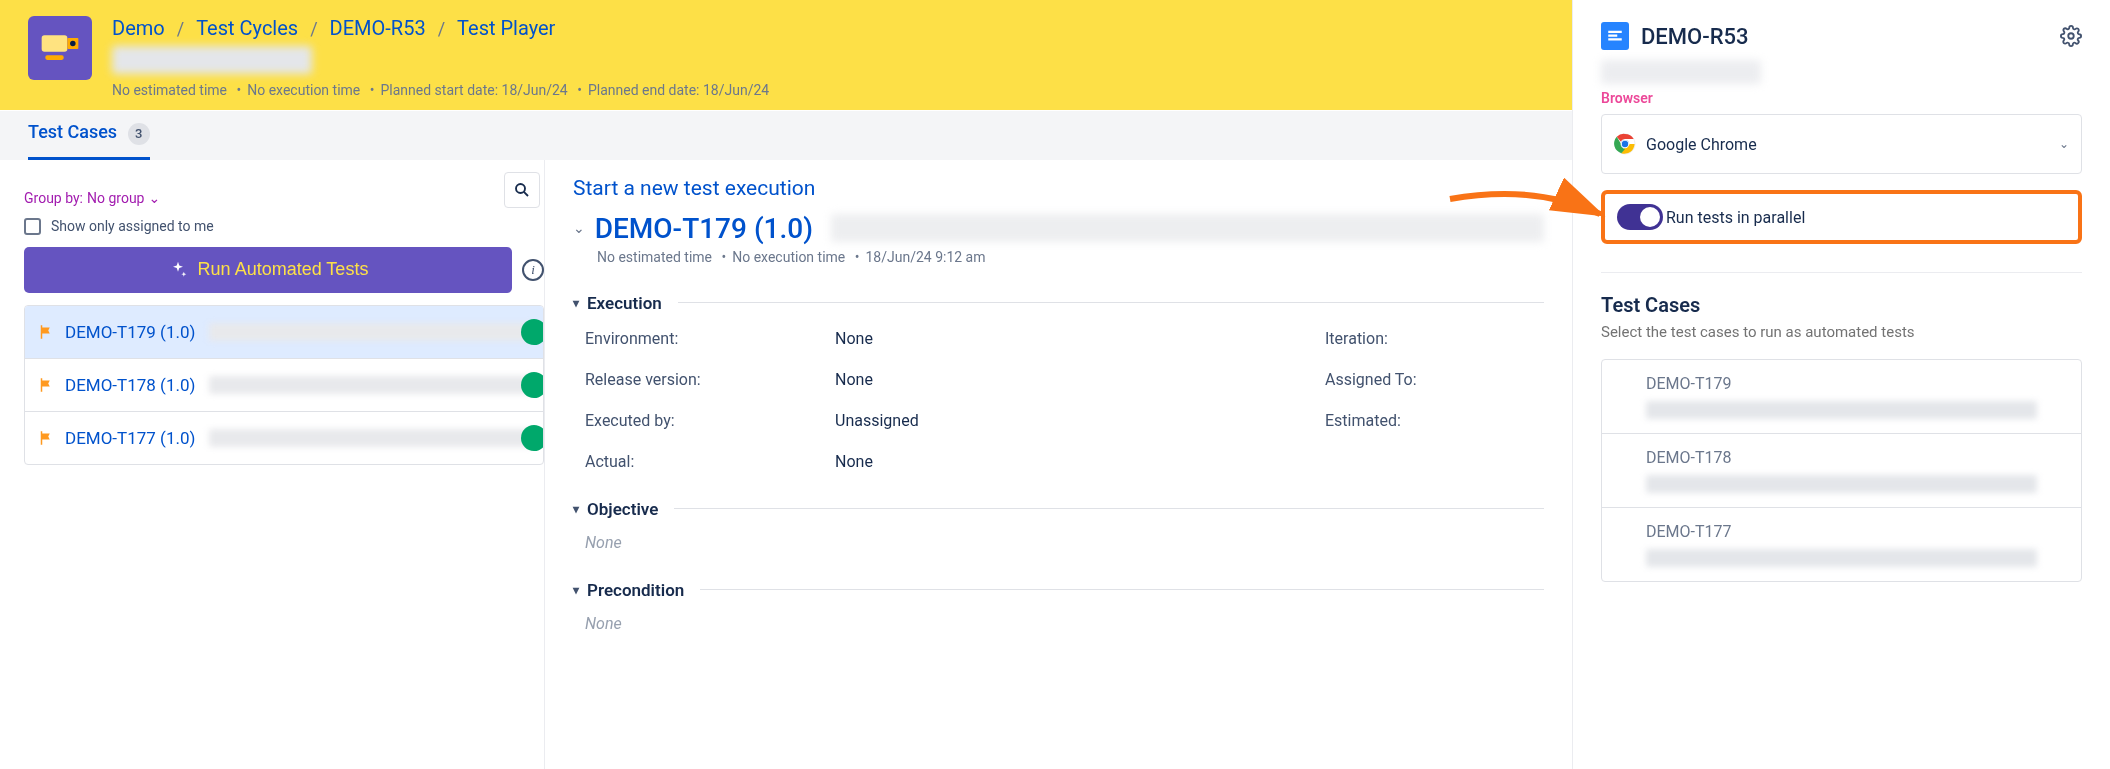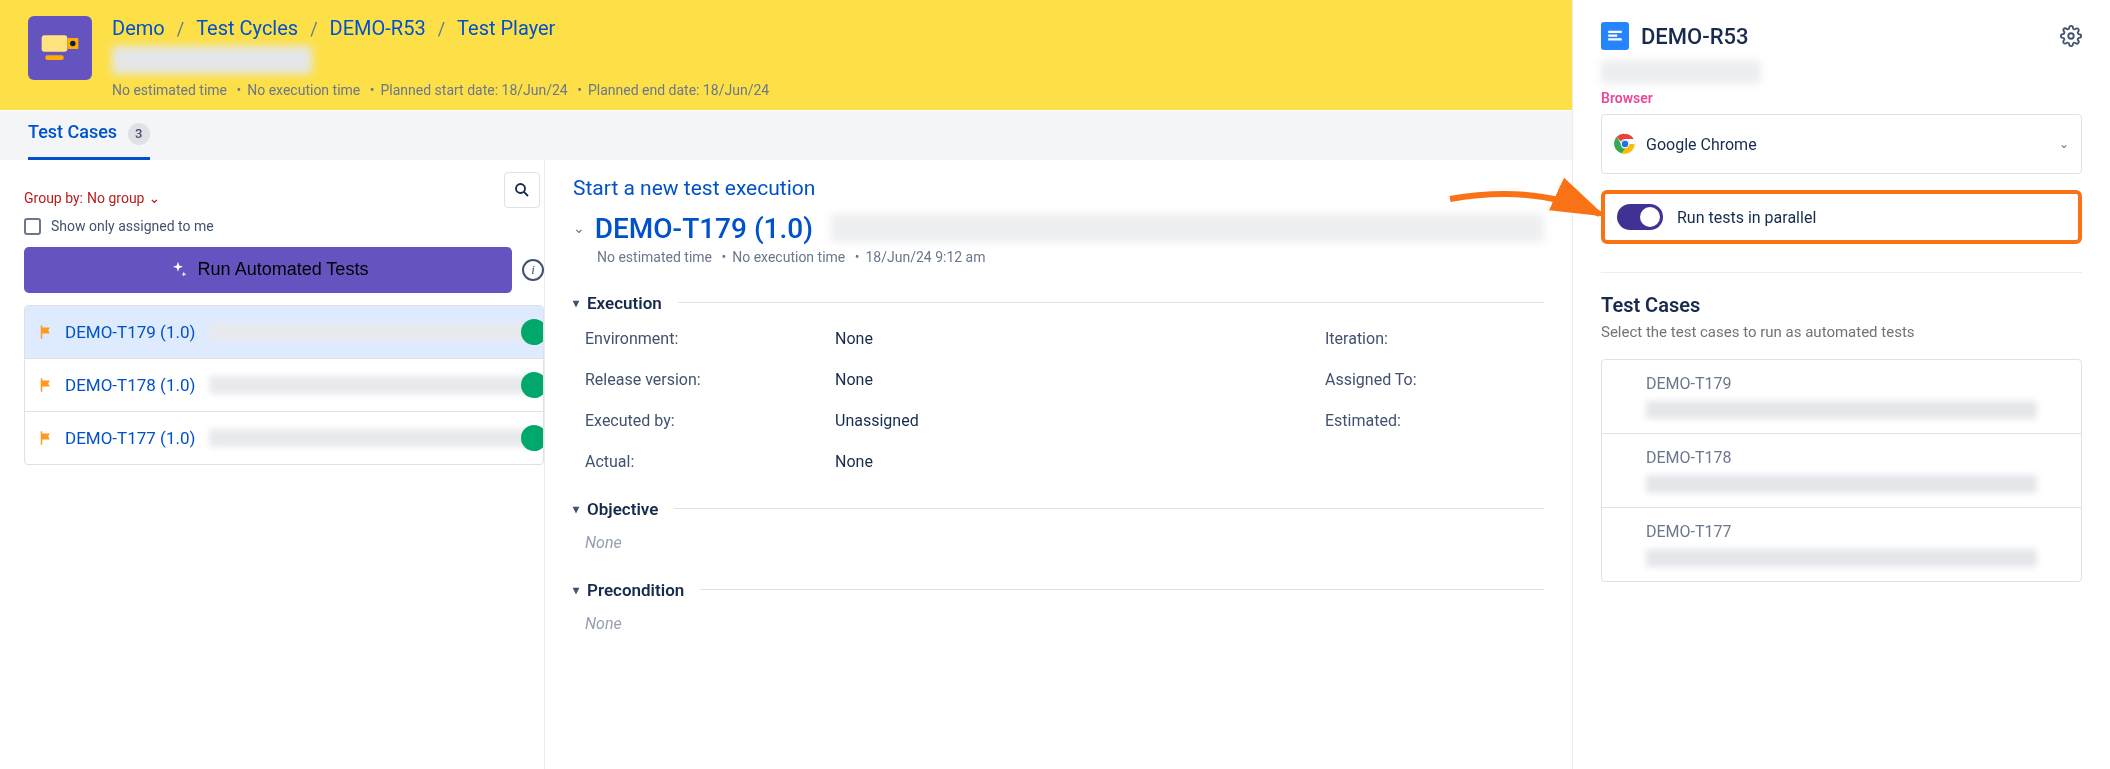--- a/index.html
+++ b/index.html
@@ -99,21 +99,21 @@
   .left-panel {
     width: 520px;
     padding: 12px 0 0 0;
     display:flex;flex-direction:column;
   }
   .list-controls {
     display:flex;align-items:center;justify-content:space-between;
     padding-right:4px;
   }
   .group-by {
-    color:#b91c1c;font-size:14px;
+    color:#a21caf;font-size:14px;
     display:flex;align-items:flex-start;gap:4px;margin-top:17px;
   }
   .search-btn {
     width:36px;height:36px;
     border:1px solid #DFE1E6;border-radius:4px;
     background:#fff;display:flex;align-items:center;justify-content:center;
     cursor:pointer;
   }
   .assigned-row {
     display:flex;align-items:center;gap:10px;
@@ -124,21 +124,21 @@
     width:17px;height:17px;border:2px solid #6B778C;border-radius:3px;
   }
   .run-btn-row {
     display:flex;gap:10px;align-items:center;
     margin-top:12px;margin-bottom:12px;
   }
   .run-btn {
     flex:1;
     height:46px;
     background:#6554C0;
-    color:#000000;
+    color:#fde047;
     border:none;border-radius:5px;
     font-size:18px;font-weight:500;
     display:flex;align-items:center;justify-content:center;gap:10px;
     cursor:pointer;
   }
   .info-icon {
     width:22px;height:22px;border:2px solid #42526E;border-radius:50%;
     display:flex;align-items:center;justify-content:center;
     color:#42526E;font-size:13px;font-style:italic;font-family:Georgia,serif;
     flex-shrink:0;
@@ -247,21 +247,21 @@
     display:flex;align-items:center;padding:0 12px;gap:10px;
     cursor:pointer;
   }
   .chrome-logo{width:22px;height:22px;}
   .select .sel-text{flex:1;font-size:16px;color:#172B4D;}
   .select .caret{color:#6B778C;font-size:12px;}
   .toggle-box{
     margin-top:16px;
     border:4px solid #F97316;border-radius:6px;
     padding:10px 12px;
-    display:flex;align-items:center;gap:14px;
+    display:flex;align-items:center;gap:3px;
     position:relative;
   }
   .arrow-svg{
     position:absolute;
     left:-160px;top:-20px;
     width:170px;height:70px;
     pointer-events:none;
   }
   .toggle{
     width:46px;height:26px;border-radius:13px;background:#403294;position:relative;cursor:pointer;

